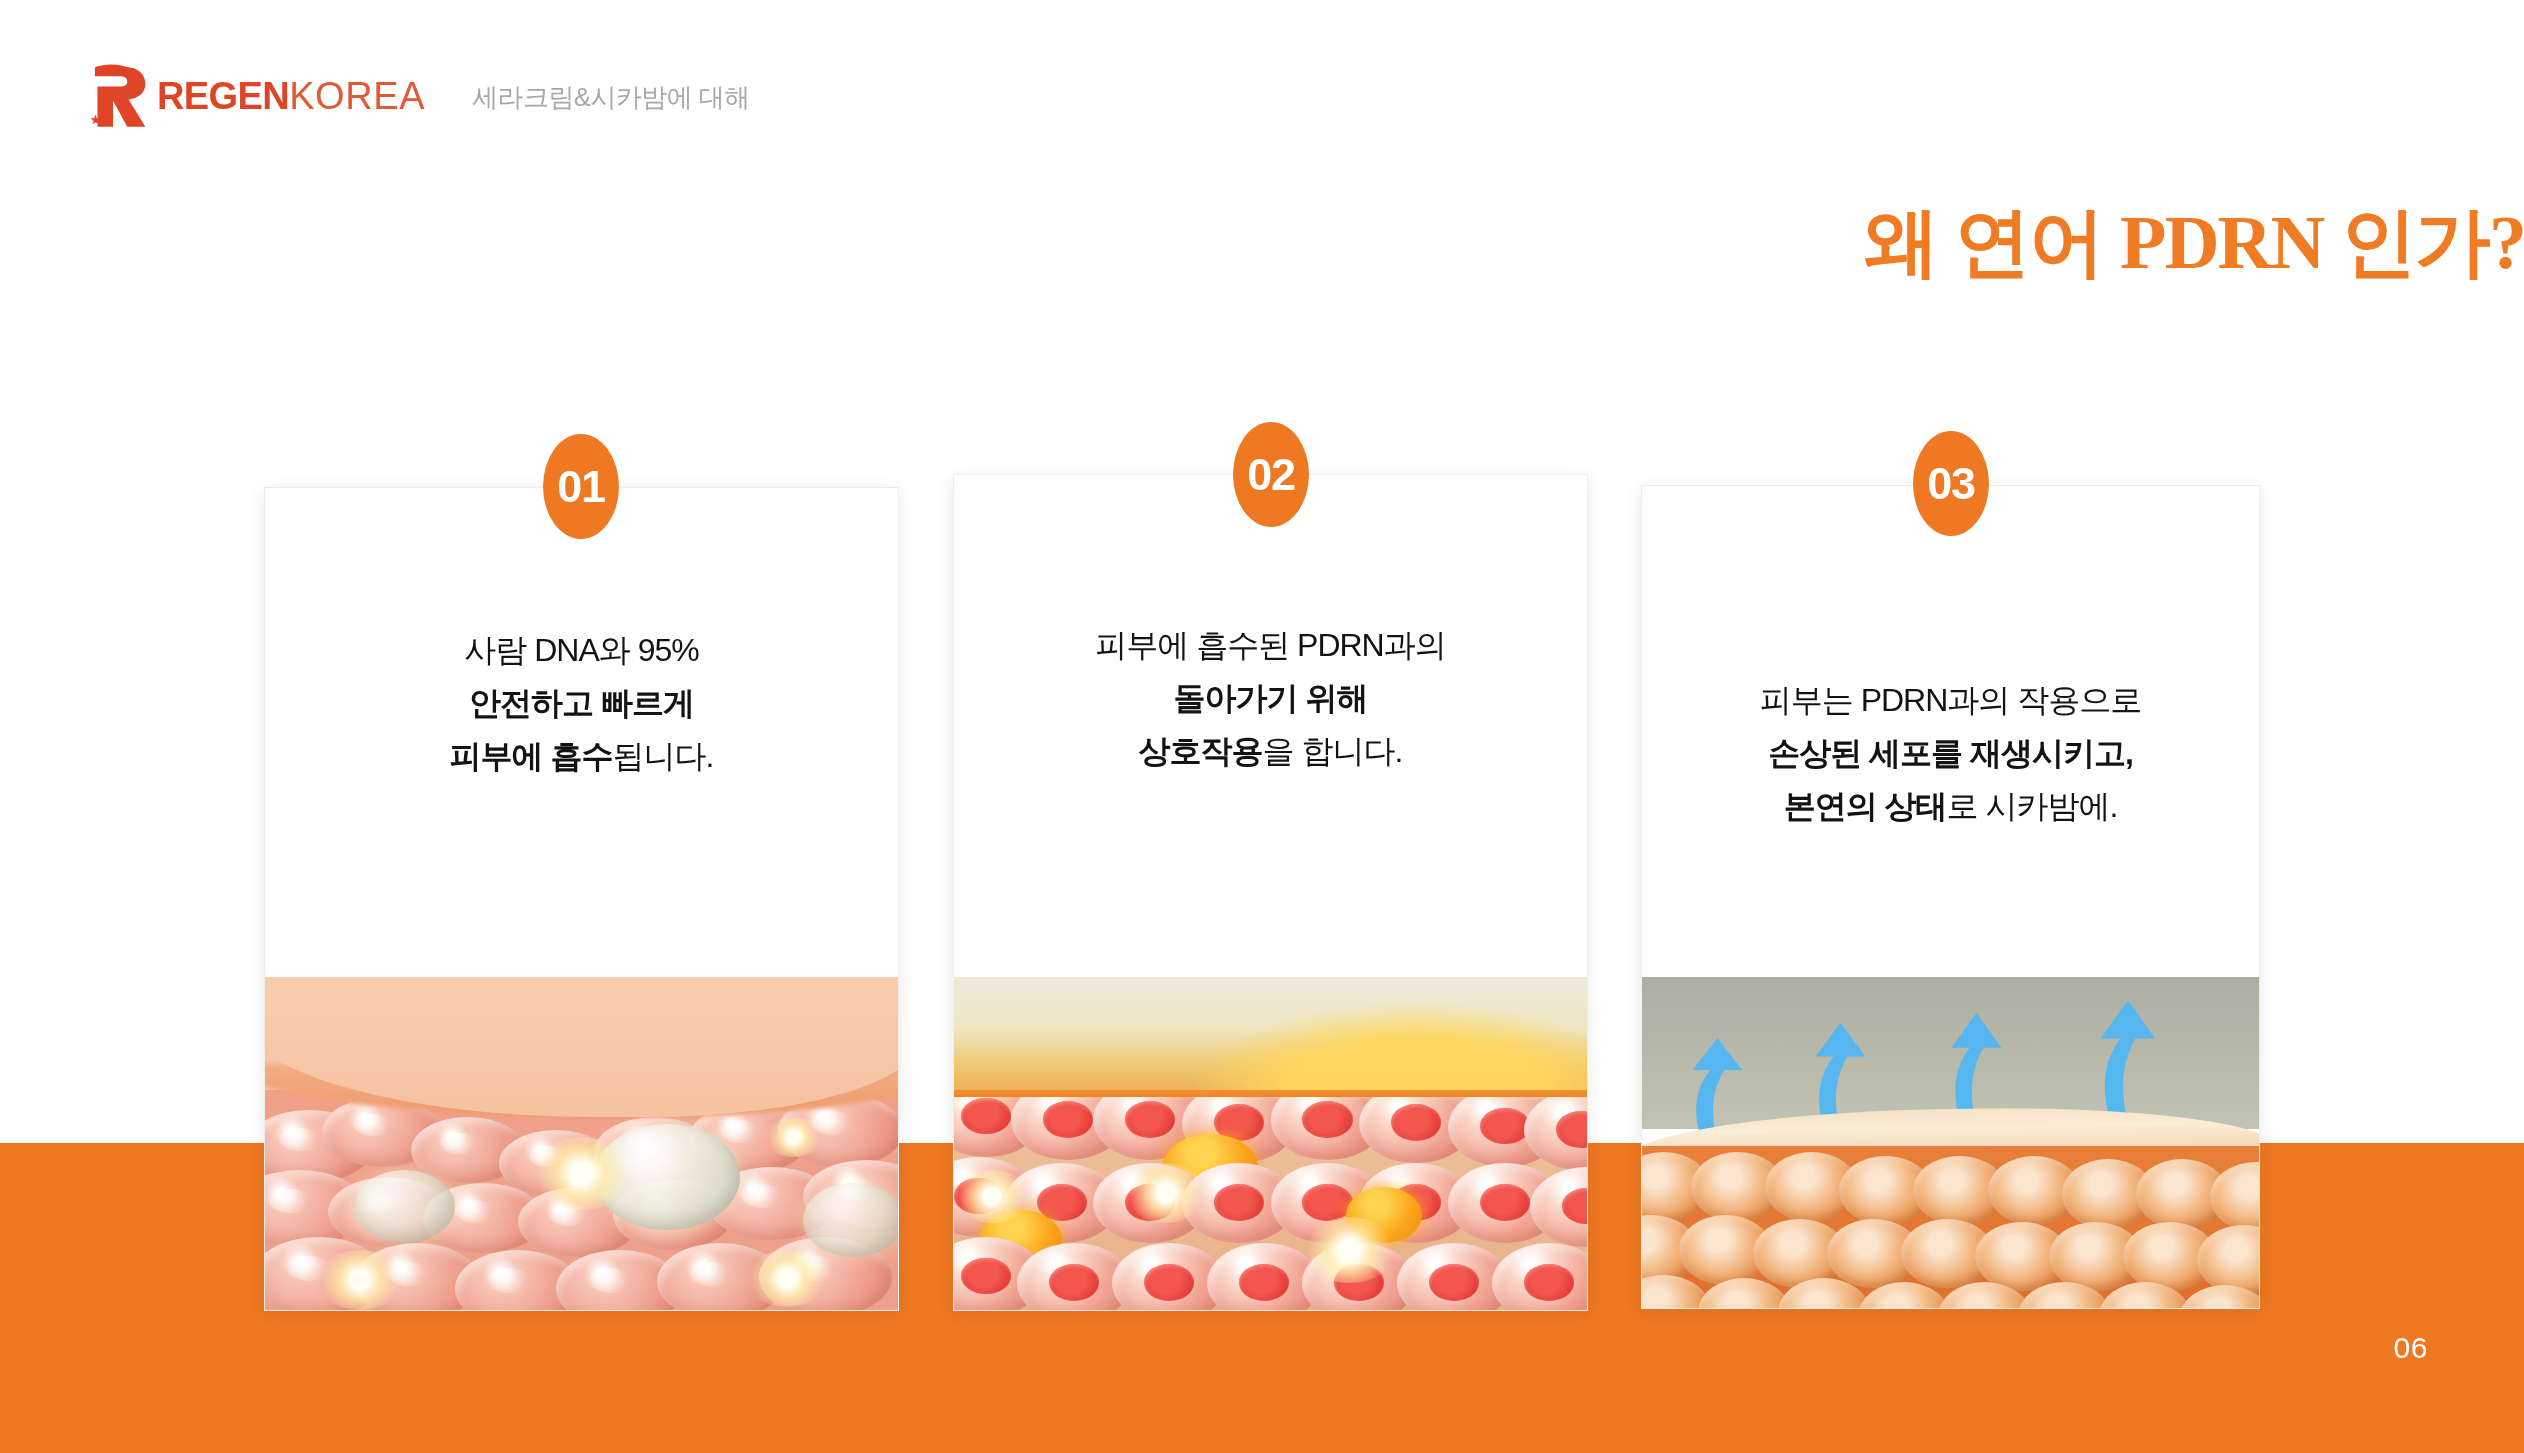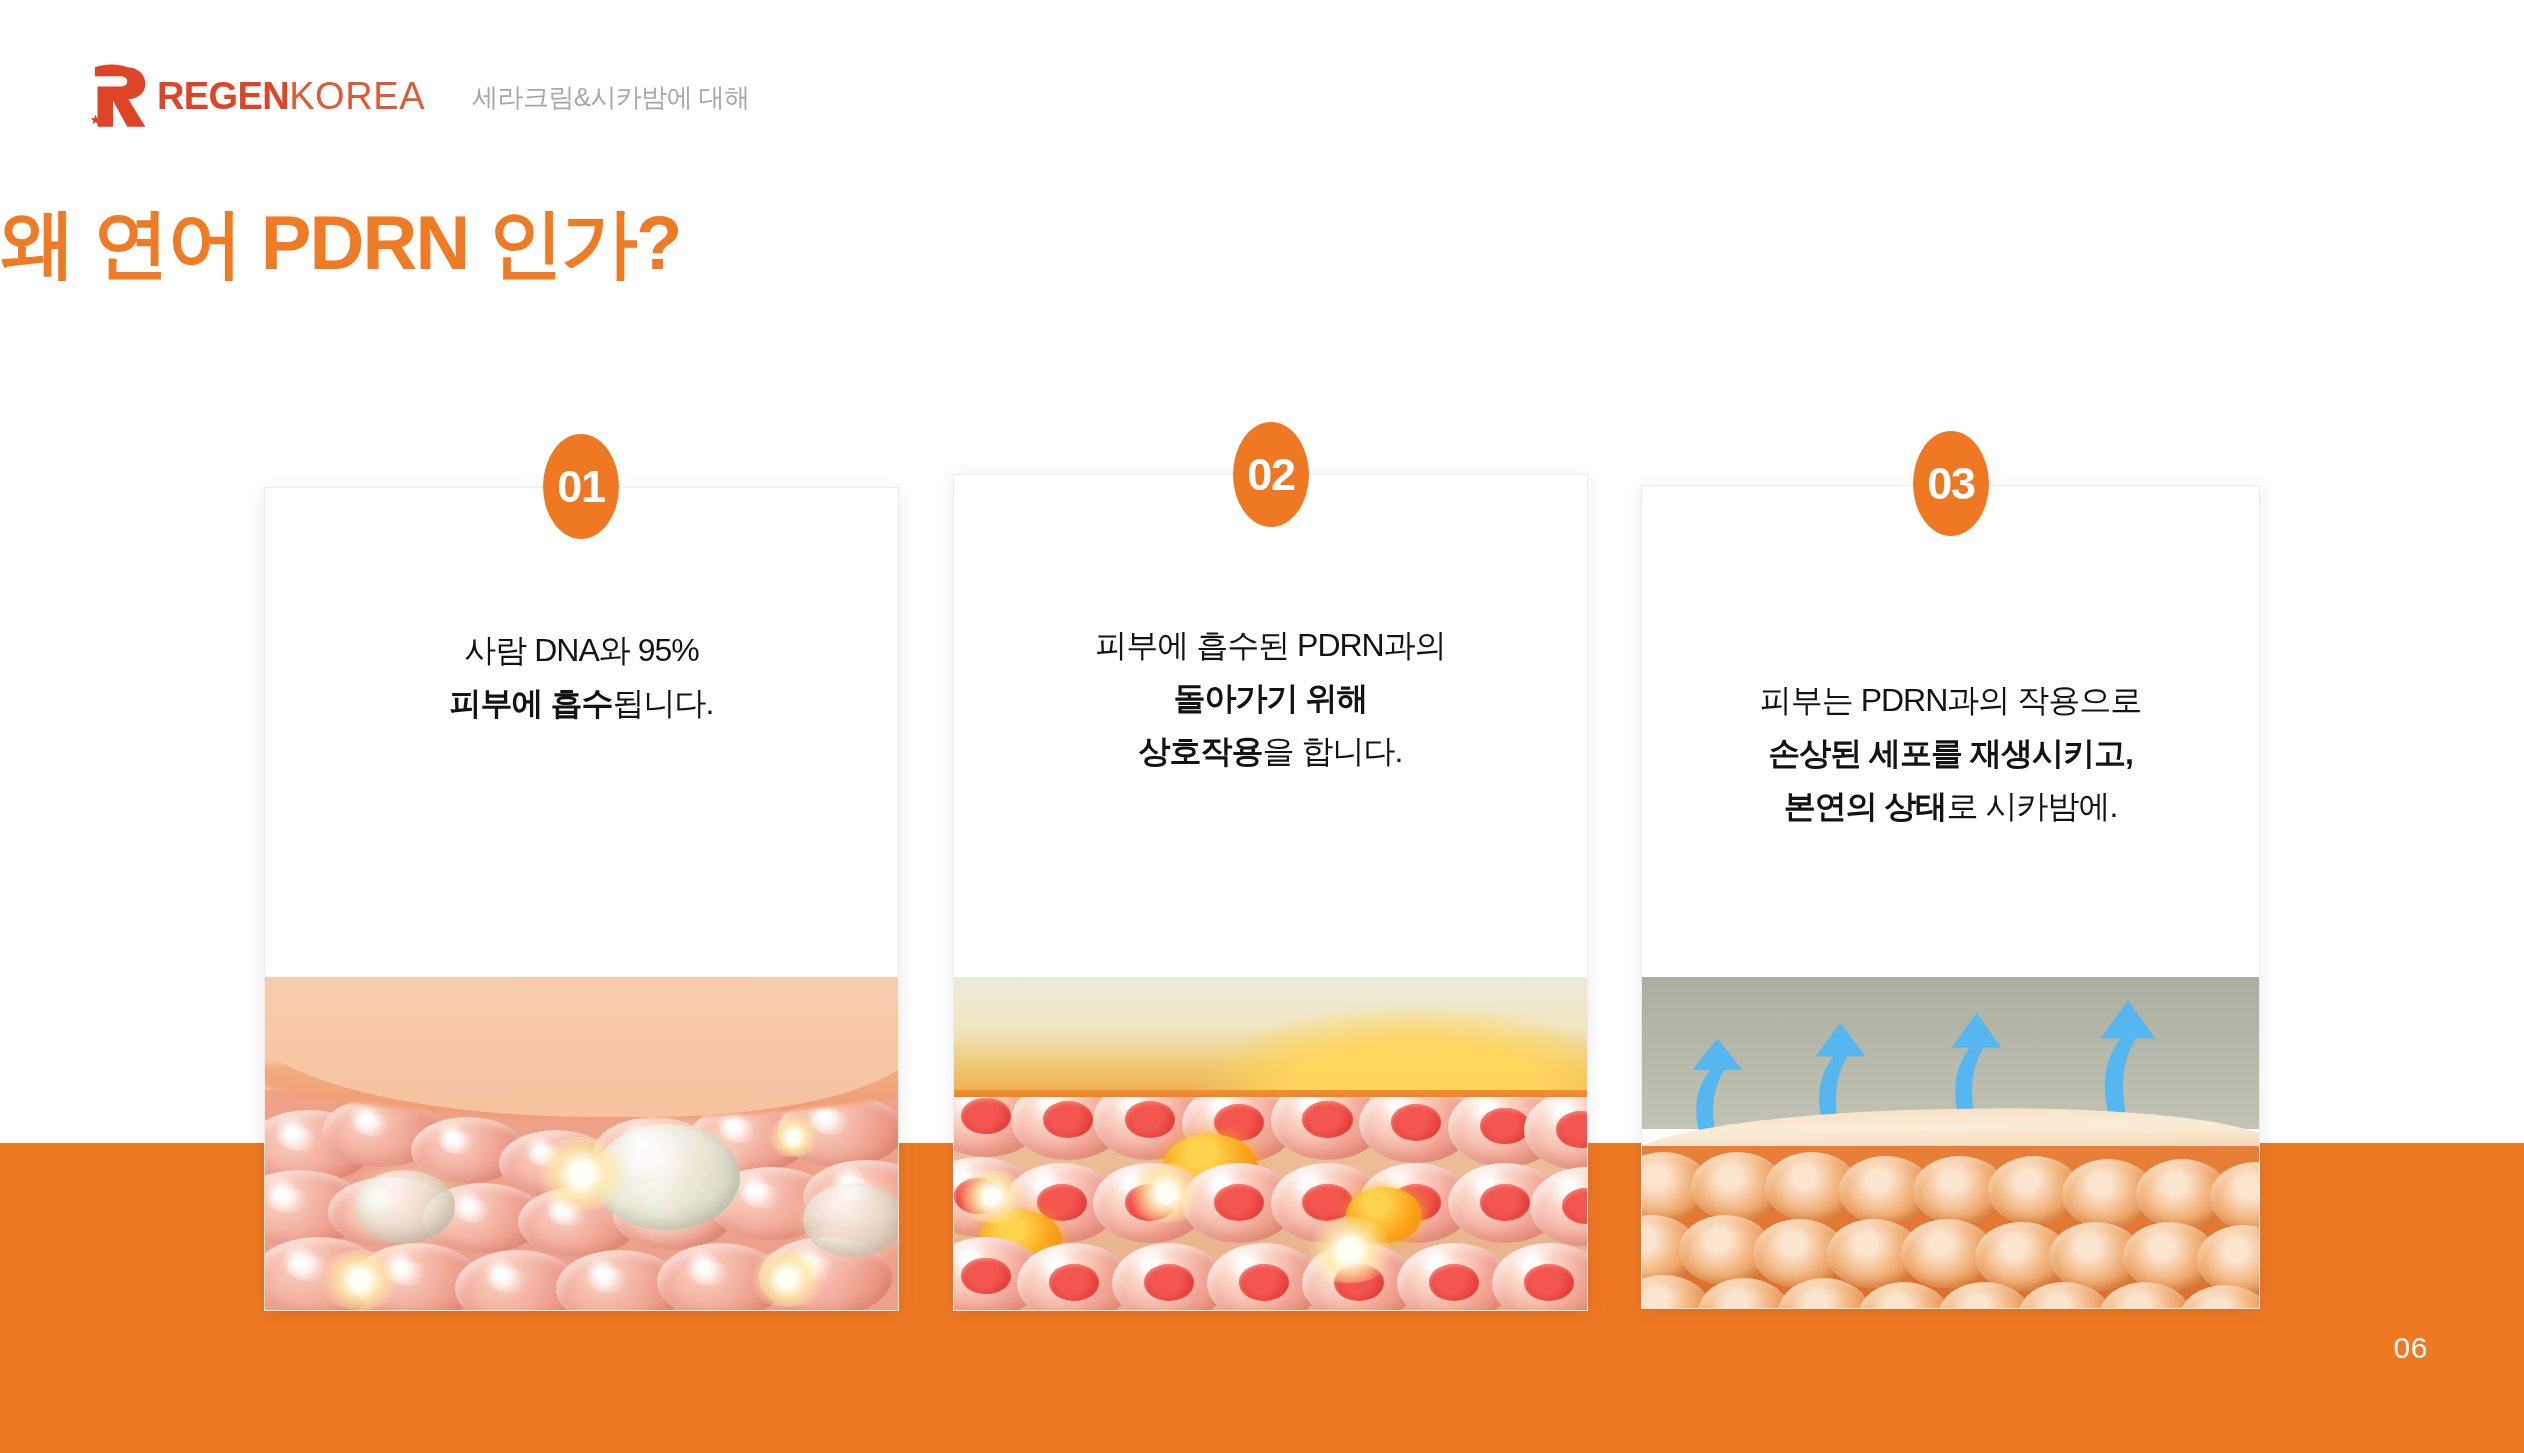--- a/index.html
+++ b/index.html
@@ -24,22 +24,22 @@
   .logo-regen{ font-size:38px; font-weight:bold; color:#DE4526; letter-spacing:-0.6px; line-height:1; }
   .logo-korea{ font-size:38px; font-weight:300; color:#E05A34; letter-spacing:0.6px; line-height:1; }
   .header-sub{
     margin-left:47px; font-size:26px; color:#A8A8A8;
     letter-spacing:-0.6px; white-space:nowrap; align-self:center; padding-top:3.9px;
   }
 
   
   .slide-title{
     position:absolute; left:0; right:0; top:201px;
-    text-align:left; font-size:76px; font-weight:bold;
-    color:#F07B25; letter-spacing:-1.9px; line-height:1.1;
+    text-align:right; font-size:76px; font-weight:bold;
+    color:#F07B25; letter-spacing:-1.9px; line-height:1.1;font-family:Liberation Serif, serif;
   }
 
   
   .cards{ position:absolute; left:0; top:0; width:2525px; height:1454px; }
   .card{
     position:absolute; background:#ffffff;
     border:0.6px solid #EDEDED;
     box-shadow:0 2.6px 17px rgba(0,0,0,0.085);
     overflow:hidden;
   }
@@ -205,20 +205,21 @@
   <div class="header-sub">세라크림&amp;시카밤에 대해</div>
 </div>
 
 <div class="slide-title">왜 연어 PDRN 인가?</div>
 
 <div class="cards">
 
   <div class="card card-1">
     <div class="card-text">
       <div><span>사람 DNA와 95%</span></div>
+      <div><span class="b">안전하고 빠르게</span></div>
       <div><span class="b">피부에 흡수</span><span>됩니다.</span></div>
     </div>
     <div class="card-img">
       <div class="ill1">
         <div class="derm"></div>
         <div class="cell-grid">
           <div class="cell" style="left:-3%;  top:40%; width:20%; height:22%"></div>
           <div class="cell" style="left:9%;   top:36%; width:19%; height:21%"></div>
           <div class="cell" style="left:23%;  top:42%; width:18%; height:20%"></div>
           <div class="cell" style="left:37%;  top:46%; width:18%; height:20%"></div>

